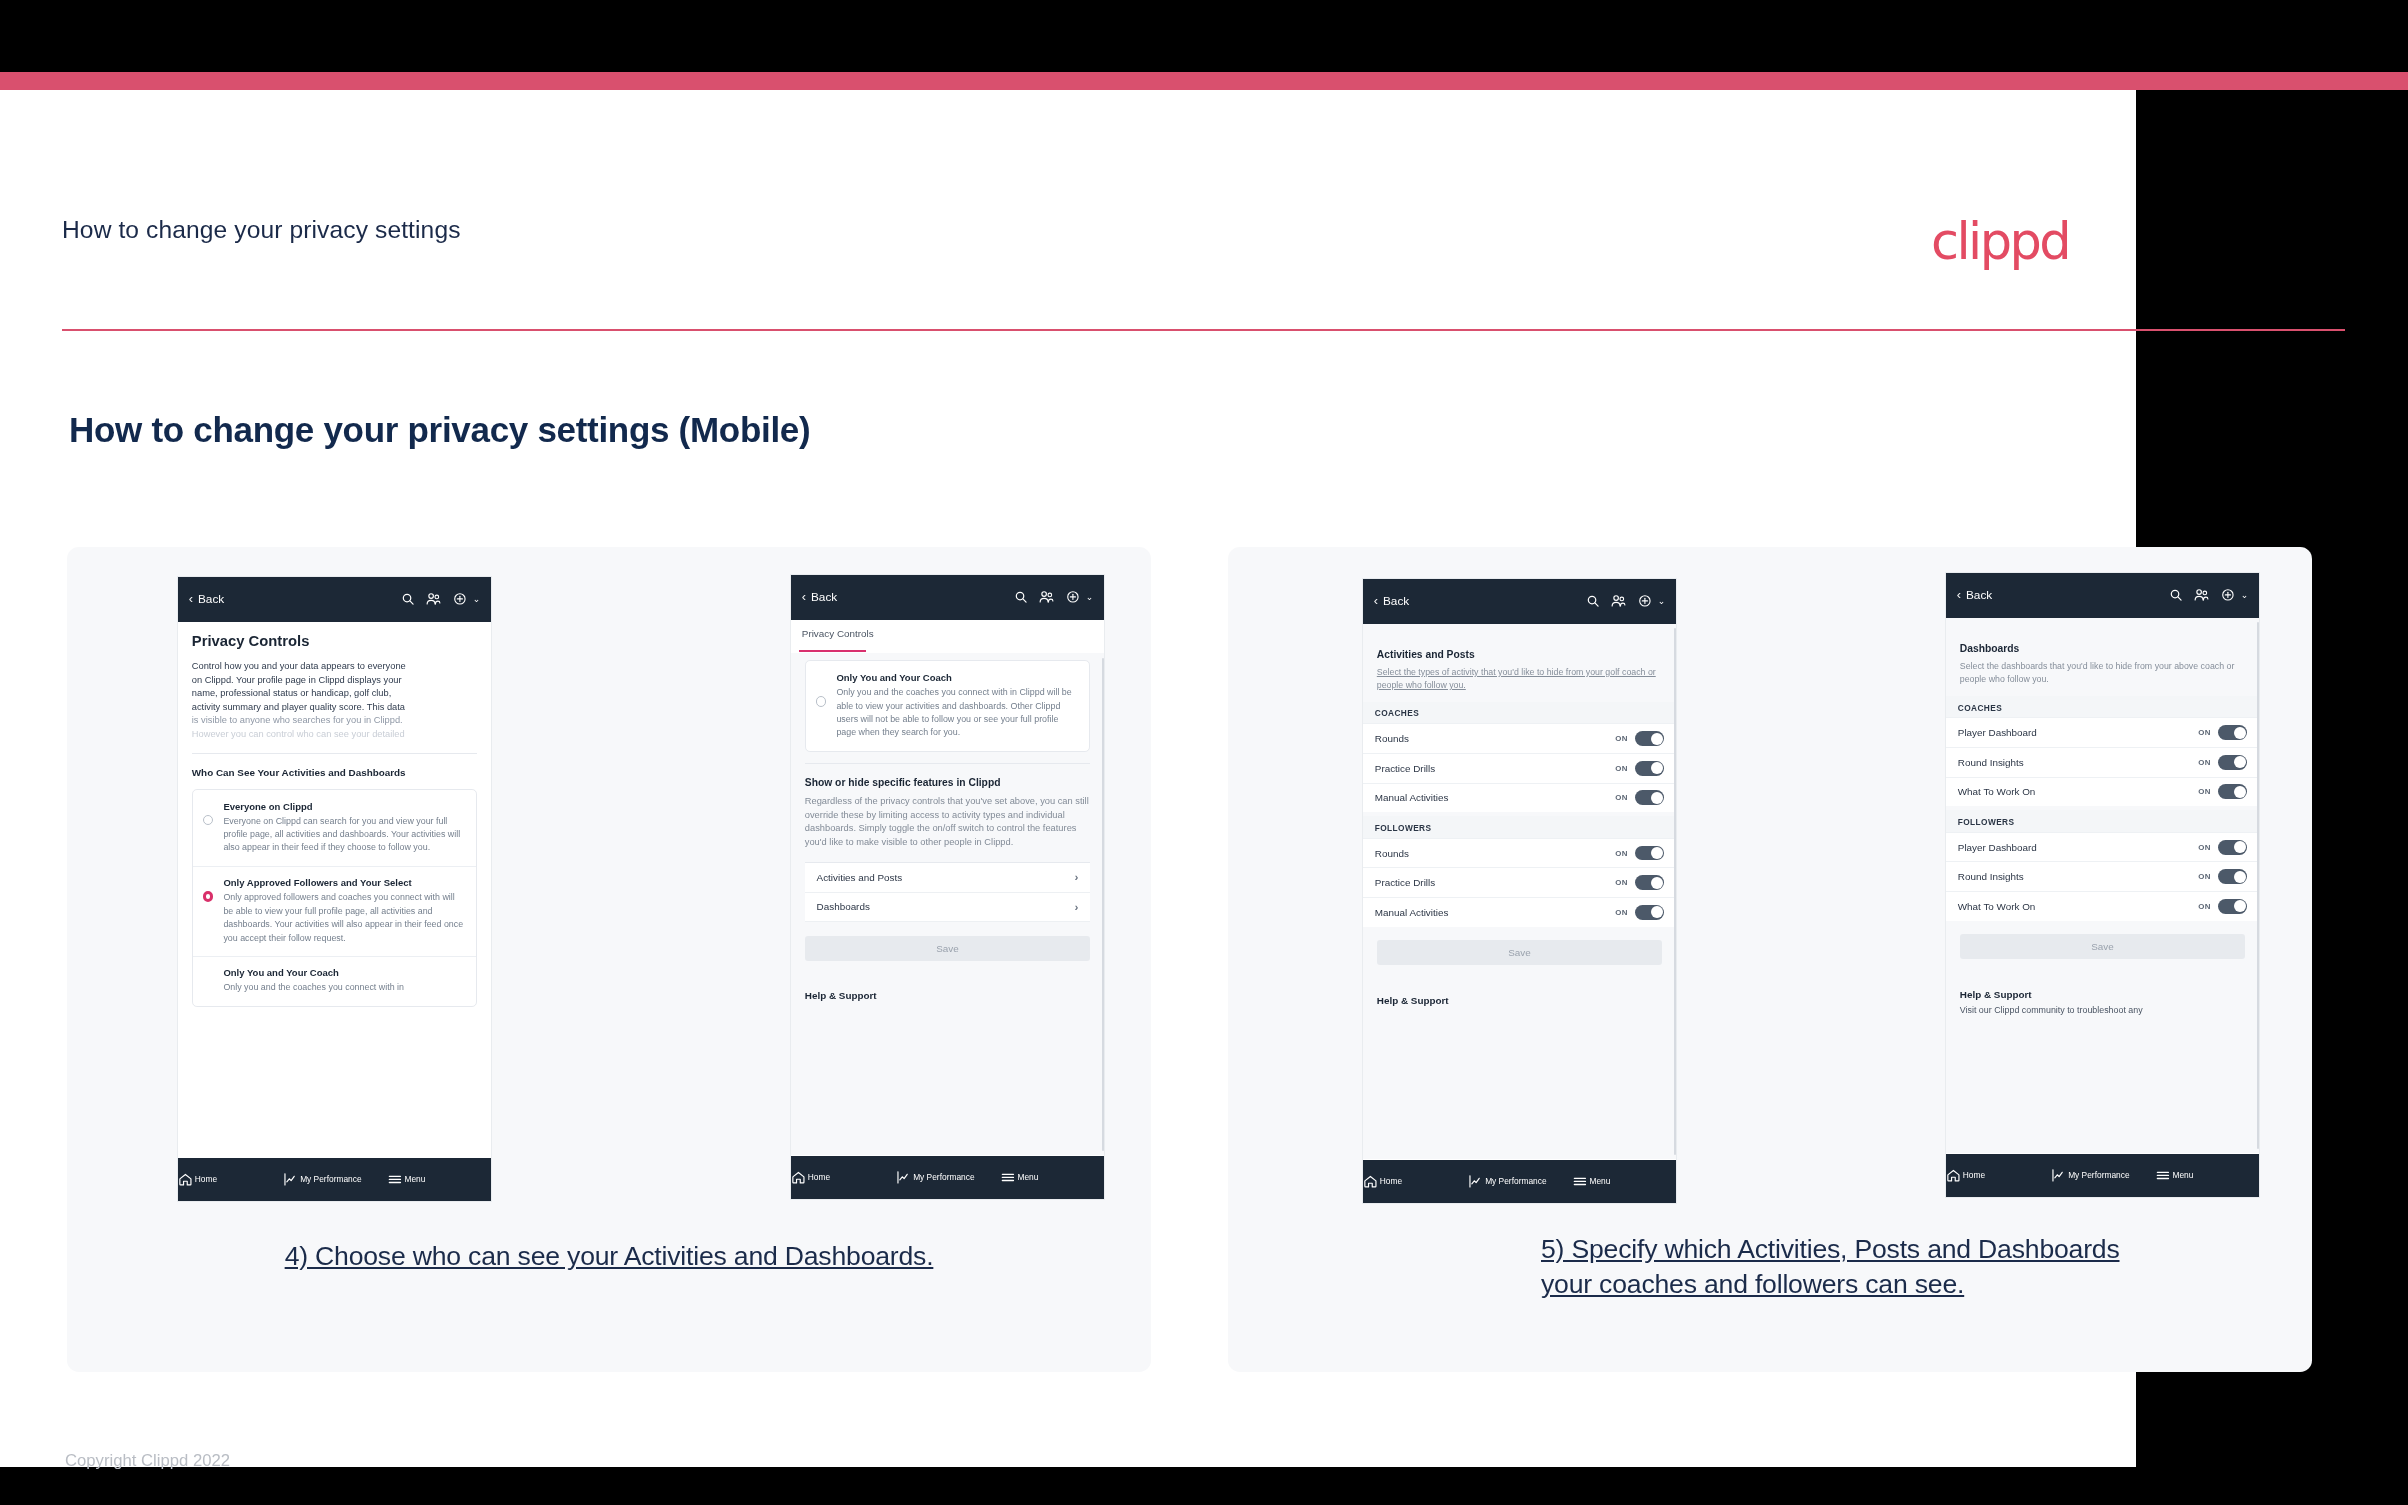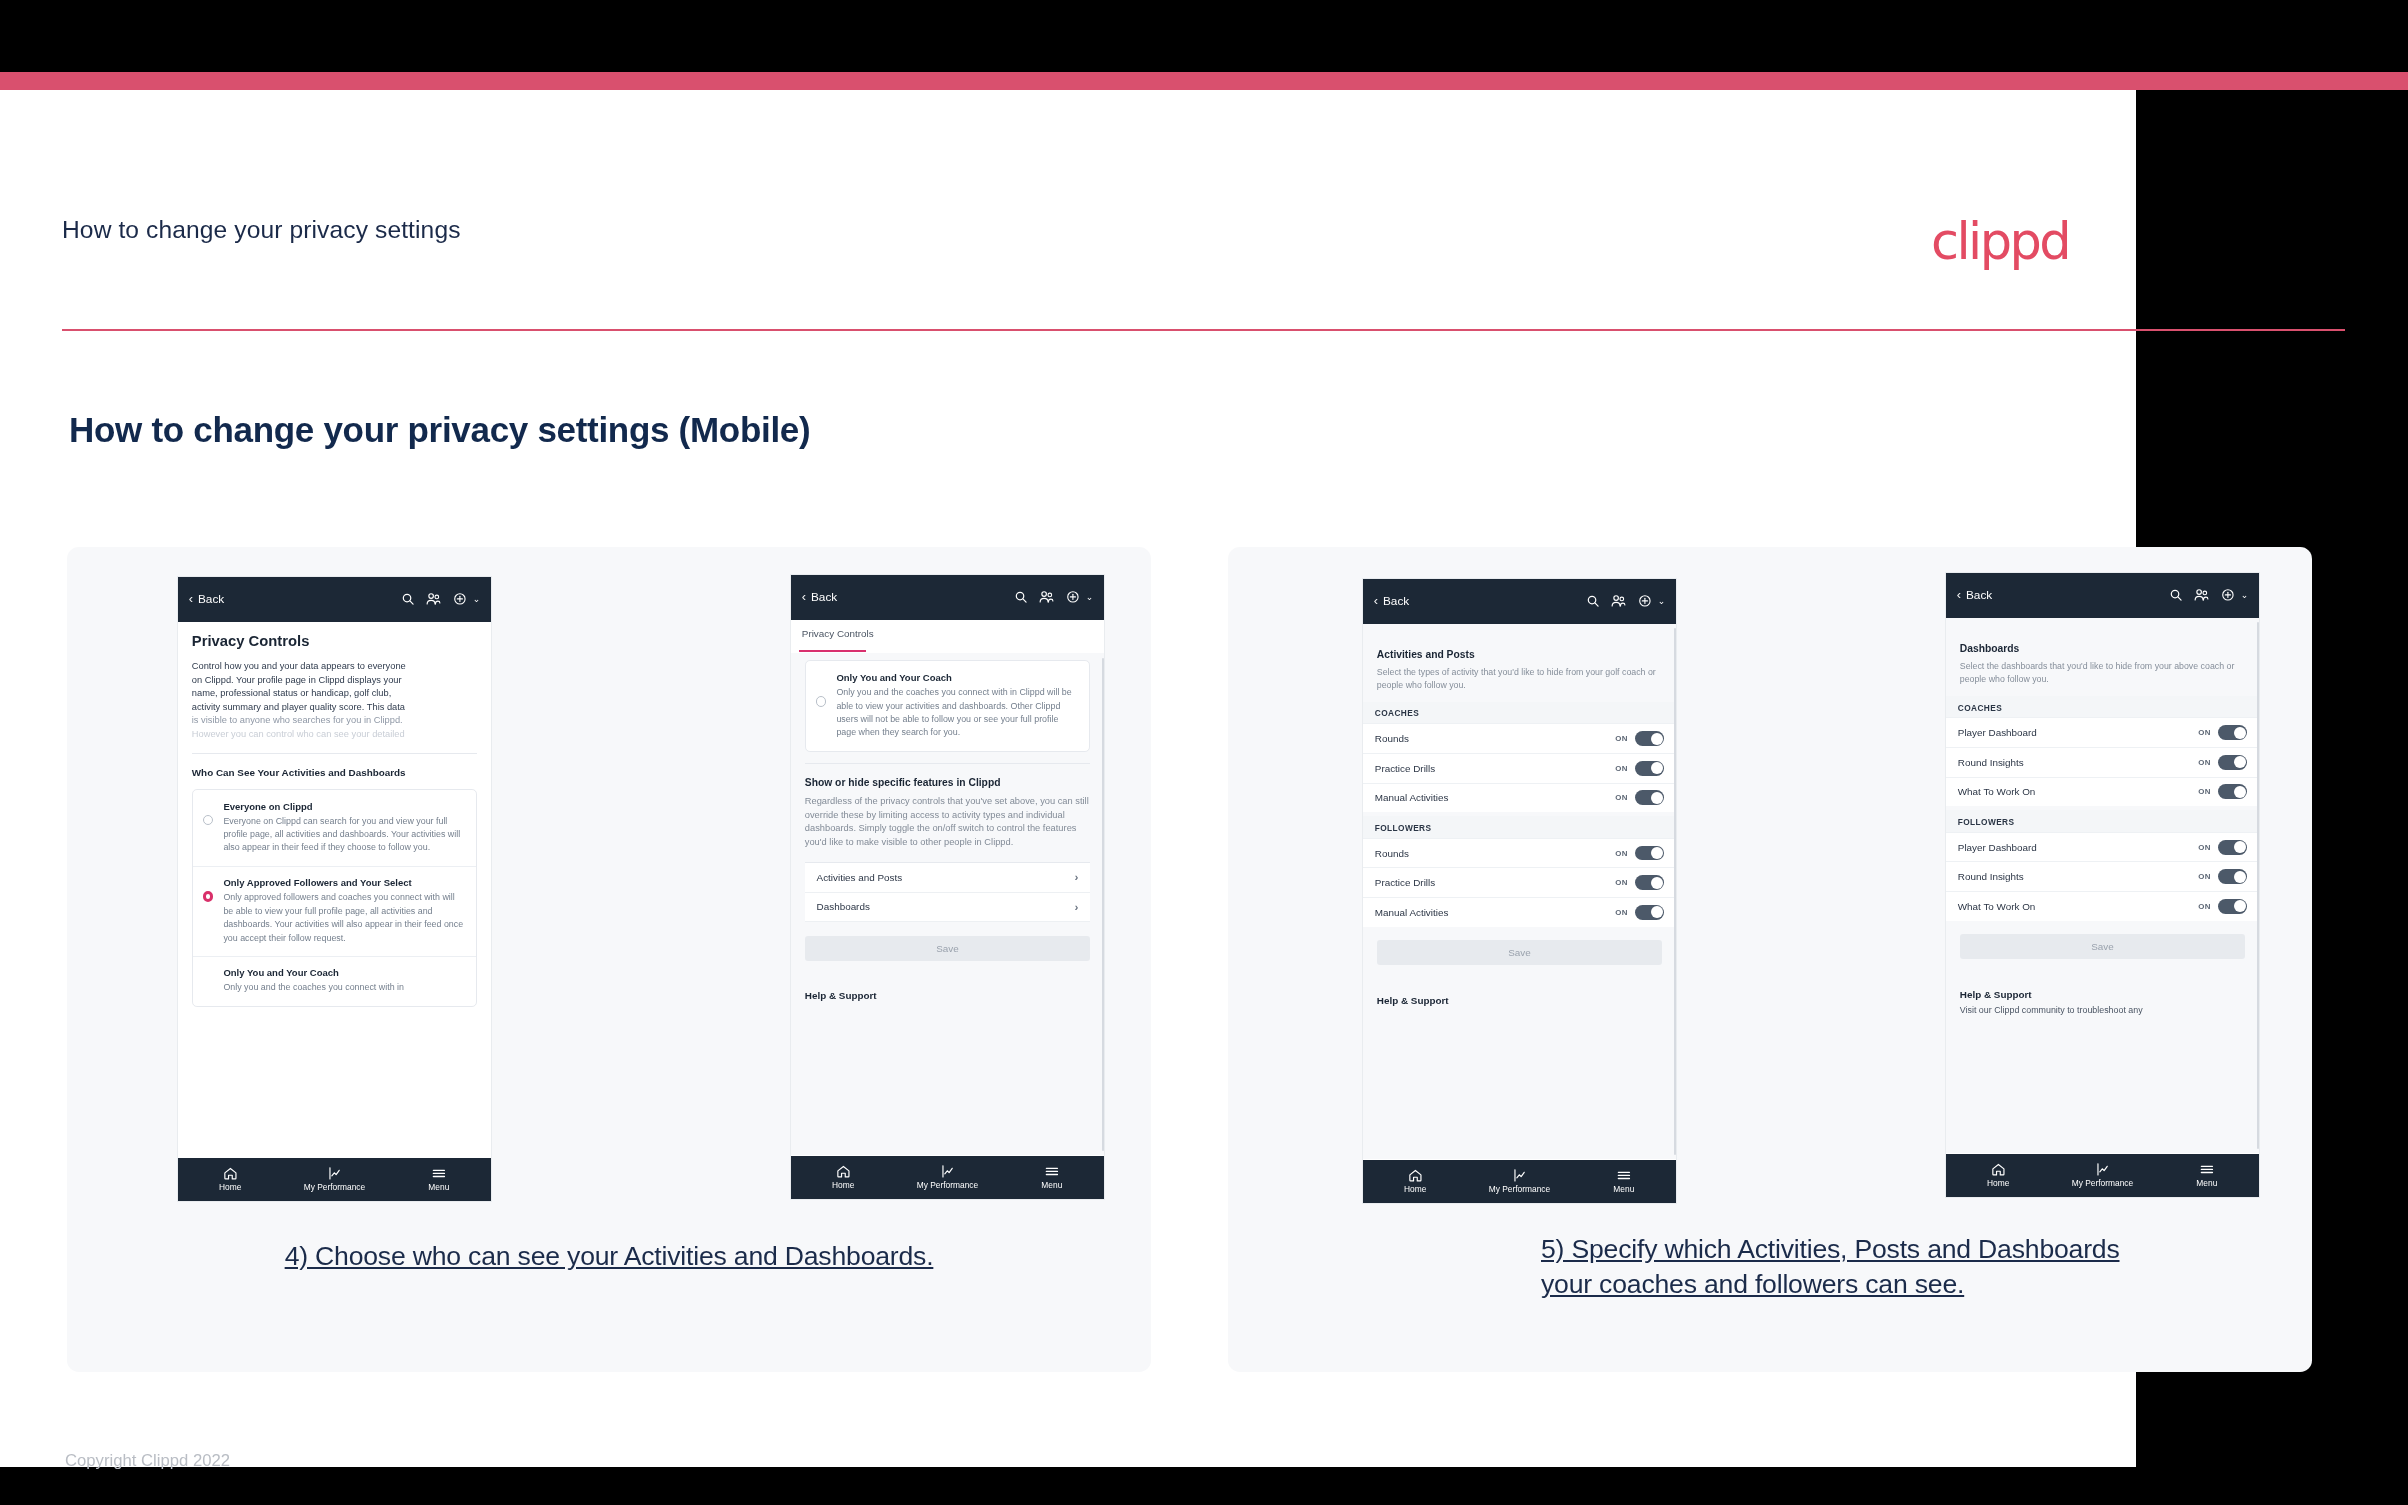--- a/index.html
+++ b/index.html
@@ -64,21 +64,21 @@
   .tb-icons { margin-left:auto; display:flex; align-items:center; gap:11.8px; color:#fff; }
   .tb-icons svg { display:block; }
   .tb-caret { font-size:8.9px; margin-left:-6.9px; }
 
   .phone .body { position:absolute; left:0; width:100%; background:#fff; }
 
   .bottombar {
     position:absolute; left:0; bottom:0; width:100%; height:43px;
     background:#1c2836; display:flex; align-items:center;
   }
-  .bb-item { flex:1; display:flex; flex-direction:column; align-items:center; gap:2px; color:#fff;text-align:right; }
+  .bb-item { flex:1; display:flex; align-items:center; gap:2px; color:#fff;text-align:right; }
   .bb-item .lbl { font-size:8.4px; }
   .bb-item svg { display:block; }
 
   
   .p-h1 { font-size:14.8px; font-weight:700; color:#1a2534; }
   .p-body { font-size:9.3px; color:#2f3b4d; line-height:1.46; }
   .p-body.fade1 { color:#8f98a6; }
   .p-body.fade2 { color:#c9ced6; }
   .p-secthead { font-size:9.9px; font-weight:700; color:#1a2534; }
   .hr { height:1px; background:#e6e9ee; }
@@ -391,21 +391,21 @@
                   <line x1="7.5" y1="12" x2="16.5" y2="12" stroke-linecap="round"></line>
                 </svg>
             </span>
             <span class="tb-caret" style="margin-left:-5.9px;">⌄</span>
           </div>
         </div>
 
         <div class="body" style="top:45px; height:535px; background:#f7f8fa;">
           <div style="padding:25.6px 13.8px 0 13.8px;">
             <div class="p-secthead" style="font-size:10.3px;">Activities and Posts</div>
-            <div class="p-body fade1" style="margin-top:5.9px; color:#858e9a; font-size:8.8px;">Select the types of activity that you'd like to hide from your golf coach or people who follow you.</div>
+            <div class="p-body fade1" style="margin-top:5.9px; color:#858e9a; font-size:8.8px;text-decoration:underline;">Select the types of activity that you'd like to hide from your golf coach or people who follow you.</div>
           </div>
 
           <div class="grouphead" style="margin-top:9.9px;">COACHES</div>
           <div class="togglerow">
             <span>Rounds</span>
             <span class="on">ON</span>
             <span class="switch">
                 <span class="knob"></span>
               </span>
           </div>

